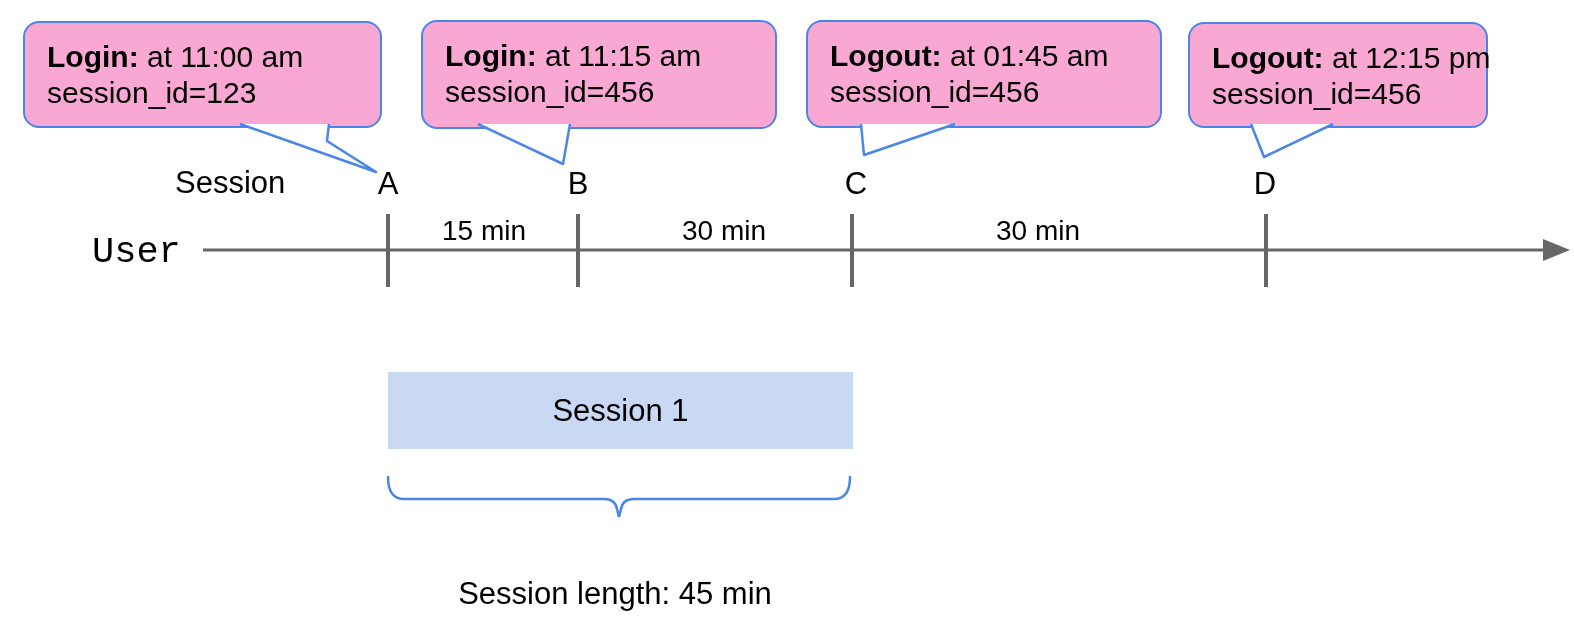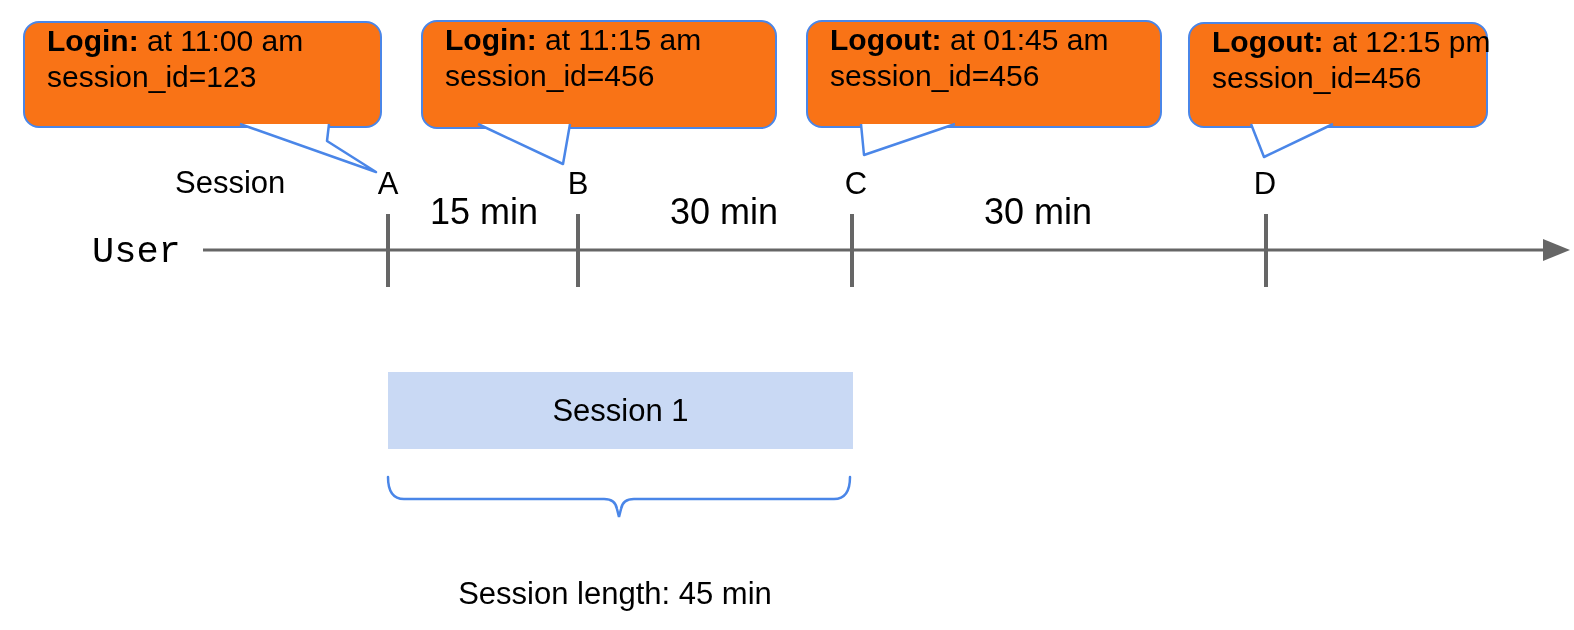--- a/index.html
+++ b/index.html
@@ -6,37 +6,37 @@
   #canvas{
     position:relative;
     width:1574px;height:630px;
     background:#ffffff;
     font-family:"Liberation Sans","DejaVu Sans",sans-serif;
     color:#000;
     overflow:hidden;
   }
   .callout{
     position:absolute;
-    background:#f97316;
+    background:#f9a8d4;
     border:2.5px solid #4a86e8;
     border-radius:16px;
     box-sizing:border-box;
-    padding:0 10px 0 22px;
+    padding:16px 10px 0 22px;
     font-size:30px;
     line-height:36px;
     white-space:nowrap;
     z-index:1;
   }
   .callout .b{font-weight:bold;}
   .lbl{position:absolute;white-space:nowrap;z-index:1;}
   .centered{transform:translateX(-50%);}
   #events-label{left:175px;top:165px;font-size:31px;}
   #user-label{left:92px;top:231px;font-size:37px;font-family:Liberation Mono, monospace;}
   .point-label{top:166px;font-size:31px;}
-  .interval-label{top:191px;font-size:36px;}
+  .interval-label{top:215px;font-size:28px;}
   #session-box{
     position:absolute;
     left:388px;top:372px;width:465px;height:77px;
     background:#c9d9f4;
     display:flex;align-items:center;justify-content:center;
     font-size:31px;
     z-index:1;
   }
   #session-length{left:615px;top:576px;font-size:31px;}
   #overlay-svg{

